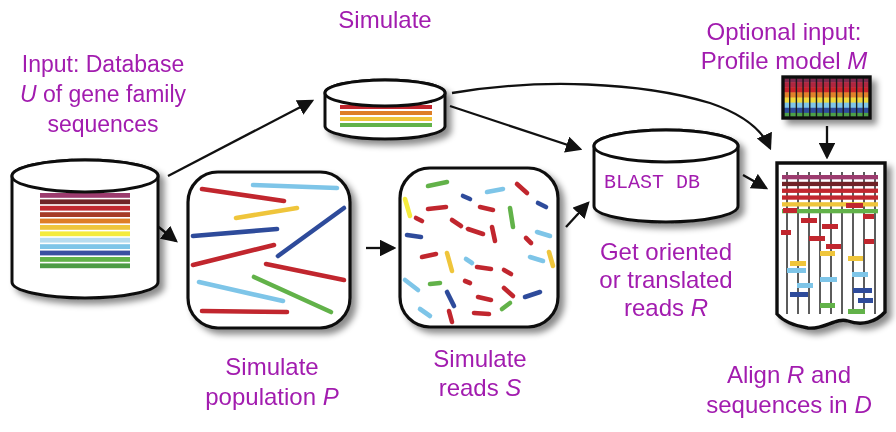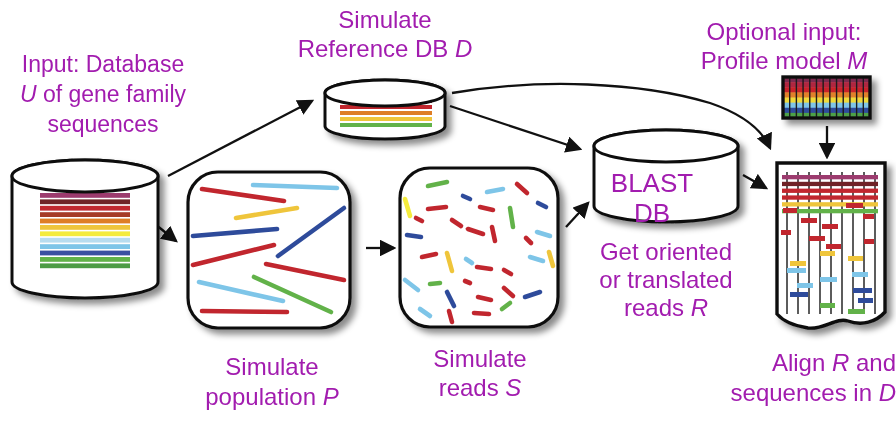--- a/index.html
+++ b/index.html
@@ -9,22 +9,22 @@
   .shape{fill:#ffffff;stroke:#111111;}
   .arrow{stroke:#111111;stroke-width:2.3;fill:none;}
   .cap{position:absolute;text-align:center;font-size:24px;line-height:29px;color:#a21caf;}
   .cap i{font-style:italic;}
   #cap-input   {left:0px;   top:49px;  width:206px; font-size:23px; line-height:30px;}
   #cap-ref     {left:272px; top:5px;   width:226px;}
   #cap-opt     {left:672px; top:17px;   width:224px;}
   #cap-pop     {left:164px; top:352px; width:216px; line-height:30px;}
   #cap-meta    {left:372px; top:344px; width:216px;}
   #cap-get     {left:570px; top:238px; width:192px; line-height:28px;}
-  #cap-align   {left:682px; top:348px; width:214px; line-height:30px;text-align:right;}
-  #blast-label {left:594px; top:168px; width:116px; font-size:26px; line-height:30px;}
+  #cap-align   {left:682px; top:360px; width:214px; line-height:30px;}
+  #blast-label {left:594px; top:168px; width:116px; font-size:20px; line-height:30px;font-family:Liberation Mono, monospace;}
 </style>
 </head>
 <body>
 
 <div class="stage">
 
   <svg class="layer" width="896" height="432" viewBox="0 0 896 432">
     <defs>
       <marker id="ah" viewBox="0 0 10 10" refX="8.5" refY="5" markerWidth="7.2" markerHeight="7.2" orient="auto-start-reverse">
         <path d="M0,0 L10,5 L0,10 z" fill="#111111"></path>
@@ -208,21 +208,20 @@
     </g>
   </svg>
 
   <div class="cap" id="cap-input">
       <div><span>Input: Database</span></div>
       <div><i>U</i><span> of gene family</span></div>
       <div><span>sequences</span></div>
     </div>
   <div class="cap" id="cap-ref">
       <div><span>Simulate</span></div>
-      <div><span>Reference DB </span><i>D</i></div>
     </div>
   <div class="cap" id="cap-opt">
       <div><span>Optional input:</span></div>
       <div><span>Profile model </span><i>M</i></div>
     </div>
   <div class="cap" id="cap-pop">
       <div><span>Simulate</span></div>
       <div><span>population </span><i>P</i></div>
     </div>
   <div class="cap" id="cap-meta">

